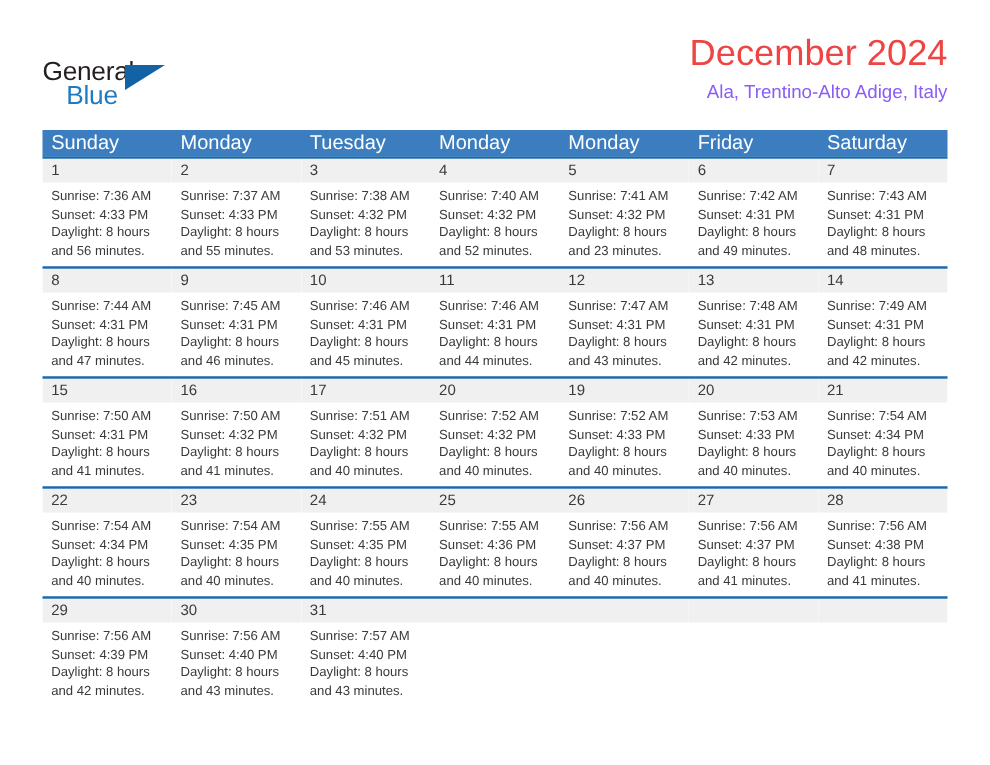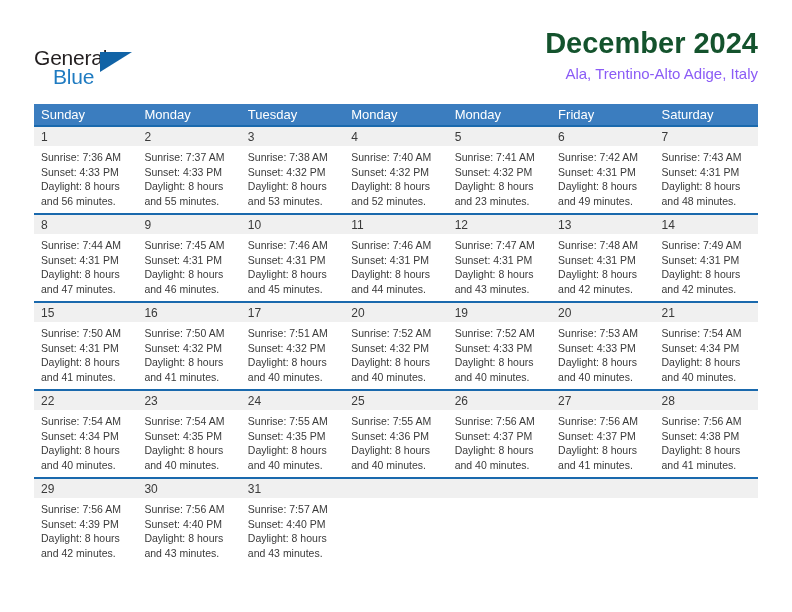--- a/index.html
+++ b/index.html
@@ -65,22 +65,22 @@
   }
 
   .title-block {
     position: absolute;
     right: 0;
     top: 0;
     text-align: right;
   }
   .month-title {
     font-size: 29px;
-    color: #14532d;
-    font-weight: bold;
+    color: #ef4444;
+    font-weight: normal;
     line-height: 34px;
     white-space: nowrap;
   }
   .location {
     margin-top: 4px;
     font-size: 15px;
     color: #8b5cf6;
     line-height: 19px;
     white-space: nowrap;
   }
@@ -93,21 +93,21 @@
     width: 724px;
   }
   .weekday-row {
     display: flex;
     background: #3b7dbf;
     height: 21px;
   }
   .weekday {
     flex: 1 1 0;
     color: #ffffff;
-    font-size: 13px;
+    font-size: 16px;
     line-height: 21px;
     padding-left: 7px;
     box-sizing: border-box;
     overflow: hidden;
     white-space: nowrap;
   }
 
   .week-row {
     display: flex;
     border-top: 2px solid #1a69ad;

